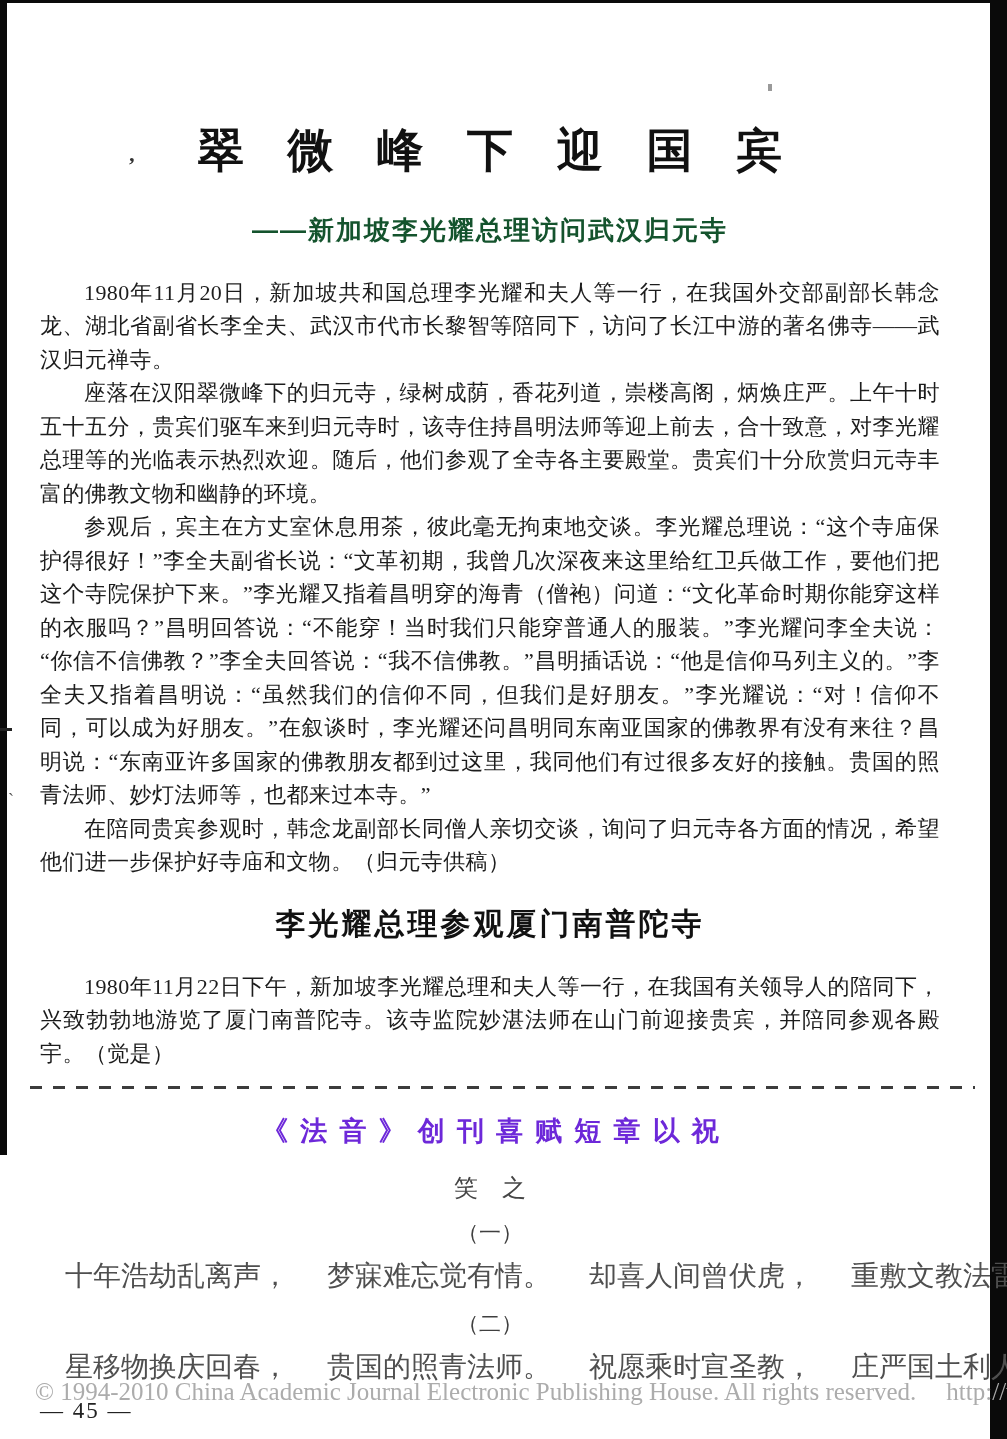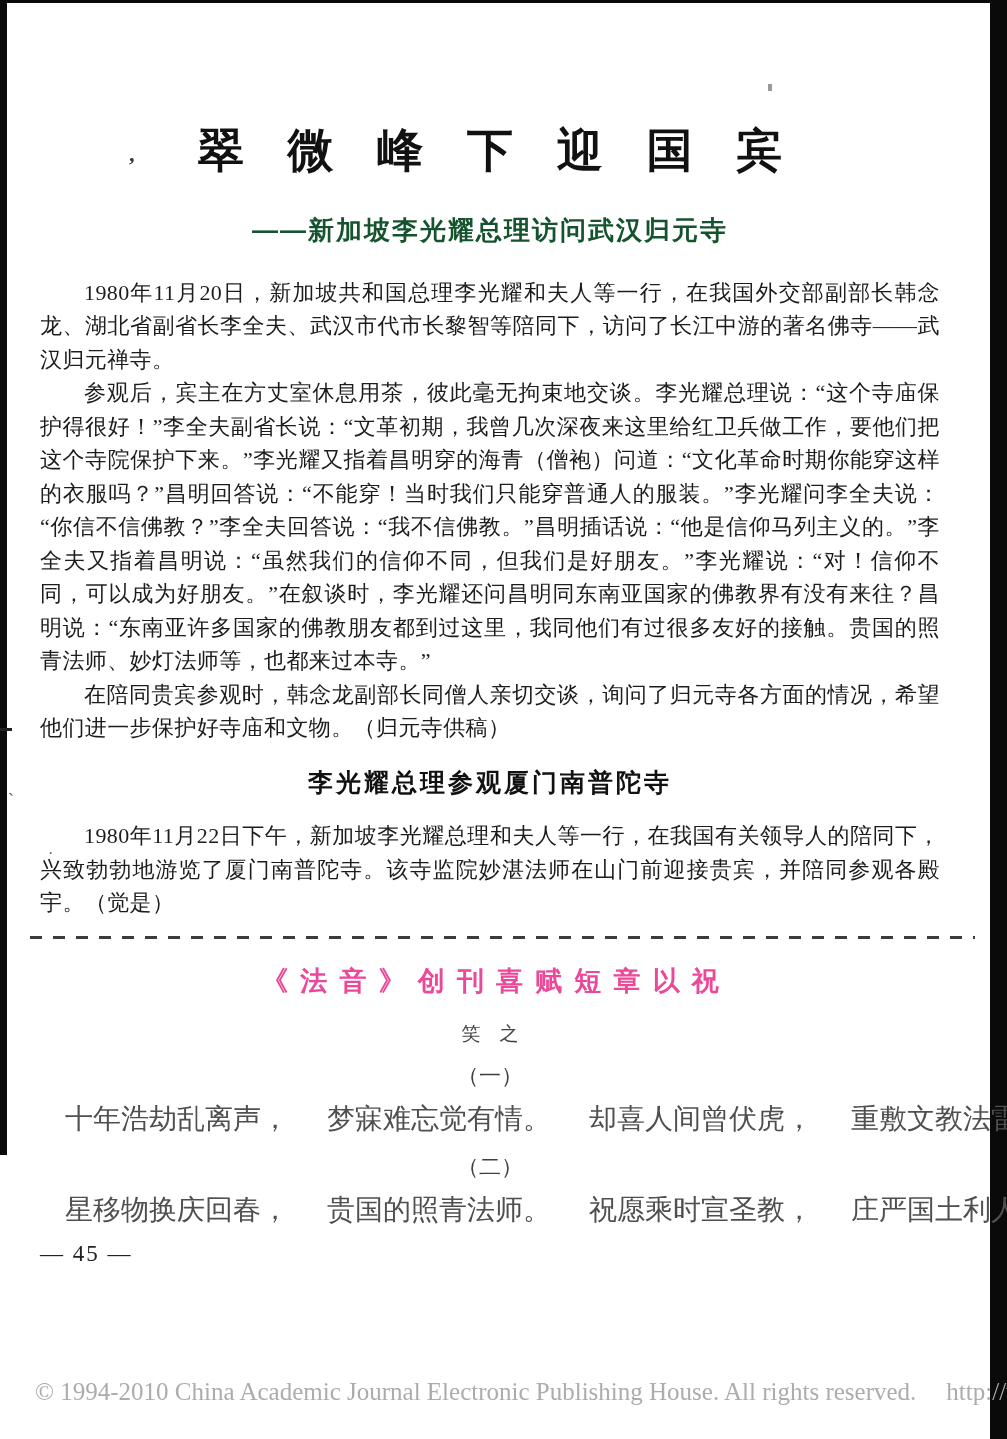--- a/index.html
+++ b/index.html
@@ -45,45 +45,45 @@
     line-height:33.5px;
     letter-spacing:0.4px;
     text-align:justify;
     text-align-last:left;
     text-indent:2em;
     color:#1c1c1c;
   }
   .heading2{
     text-align:center;
     font-family:Liberation Mono, monospace;
-    font-size:25px;
+    font-size:30px;
     font-weight:bold;
     letter-spacing:3px;
     color:#111;
   }
   .para2{margin-top:12px;}
   .divider{
     margin-top:16px;
     margin-left:-10px;
     width:945px;height:3px;
     background:repeating-linear-gradient(to right,#3c3c3c 0 12px, transparent 12px 23px);
   }
   .poem-title{
     margin-top:24px;
     text-align:center;
     font-size:27px;
     letter-spacing:0.45em;
     padding-left:0.45em;
-    color:#ec4899;
+    color:#6d28d9;
     white-space:nowrap;
   }
   .poem-author{
     margin-top:20px;
     text-align:center;
-    font-size:19px;
+    font-size:24px;
     color:#454545;
   }
   .stanza-label{
     margin-top:14px;
     text-align:center;
     font-size:22px;
     color:#3f3f3f;
   }
   .verse{
     margin-top:9px;
@@ -137,20 +137,21 @@
   <div class="mark mark-point">·</div>
 
   <div class="content">
 
     <h1 class="title">翠微峰下迎国宾</h1>
 
     <h2 class="subtitle">——新加坡李光耀总理访问武汉归元寺</h2>
 
     <div class="body-text">
       <p class="para">1980年11月20日，新加坡共和国总理李光耀和夫人等一行，在我国外交部副部长韩念龙、湖北省副省长李全夫、武汉市代市长黎智等陪同下，访问了长江中游的著名佛寺——武汉归元禅寺。</p>
+      <p class="para">座落在汉阳翠微峰下的归元寺，绿树成荫，香花列道，崇楼高阁，炳焕庄严。上午十时五十五分，贵宾们驱车来到归元寺时，该寺住持昌明法师等迎上前去，合十致意，对李光耀总理等的光临表示热烈欢迎。随后，他们参观了全寺各主要殿堂。贵宾们十分欣赏归元寺丰富的佛教文物和幽静的环境。</p>
       <p class="para">参观后，宾主在方丈室休息用茶，彼此毫无拘束地交谈。李光耀总理说：“这个寺庙保护得很好！”李全夫副省长说：“文革初期，我曾几次深夜来这里给红卫兵做工作，要他们把这个寺院保护下来。”李光耀又指着昌明穿的海青（僧袍）问道：“文化革命时期你能穿这样的衣服吗？”昌明回答说：“不能穿！当时我们只能穿普通人的服装。”李光耀问李全夫说：“你信不信佛教？”李全夫回答说：“我不信佛教。”昌明插话说：“他是信仰马列主义的。”李全夫又指着昌明说：“虽然我们的信仰不同，但我们是好朋友。”李光耀说：“对！信仰不同，可以成为好朋友。”在叙谈时，李光耀还问昌明同东南亚国家的佛教界有没有来往？昌明说：“东南亚许多国家的佛教朋友都到过这里，我同他们有过很多友好的接触。贵国的照青法师、妙灯法师等，也都来过本寺。”</p>
       <p class="para">在陪同贵宾参观时，韩念龙副部长同僧人亲切交谈，询问了归元寺各方面的情况，希望他们进一步保护好寺庙和文物。（归元寺供稿）</p>
     </div>
 
     <h2 class="heading2">李光耀总理参观厦门南普陀寺</h2>
 
     <div class="body-text para2">
       <p class="para">1980年11月22日下午，新加坡李光耀总理和夫人等一行，在我国有关领导人的陪同下，兴致勃勃地游览了厦门南普陀寺。该寺监院妙湛法师在山门前迎接贵宾，并陪同参观各殿宇。（觉是）</p>
     </div>
 

